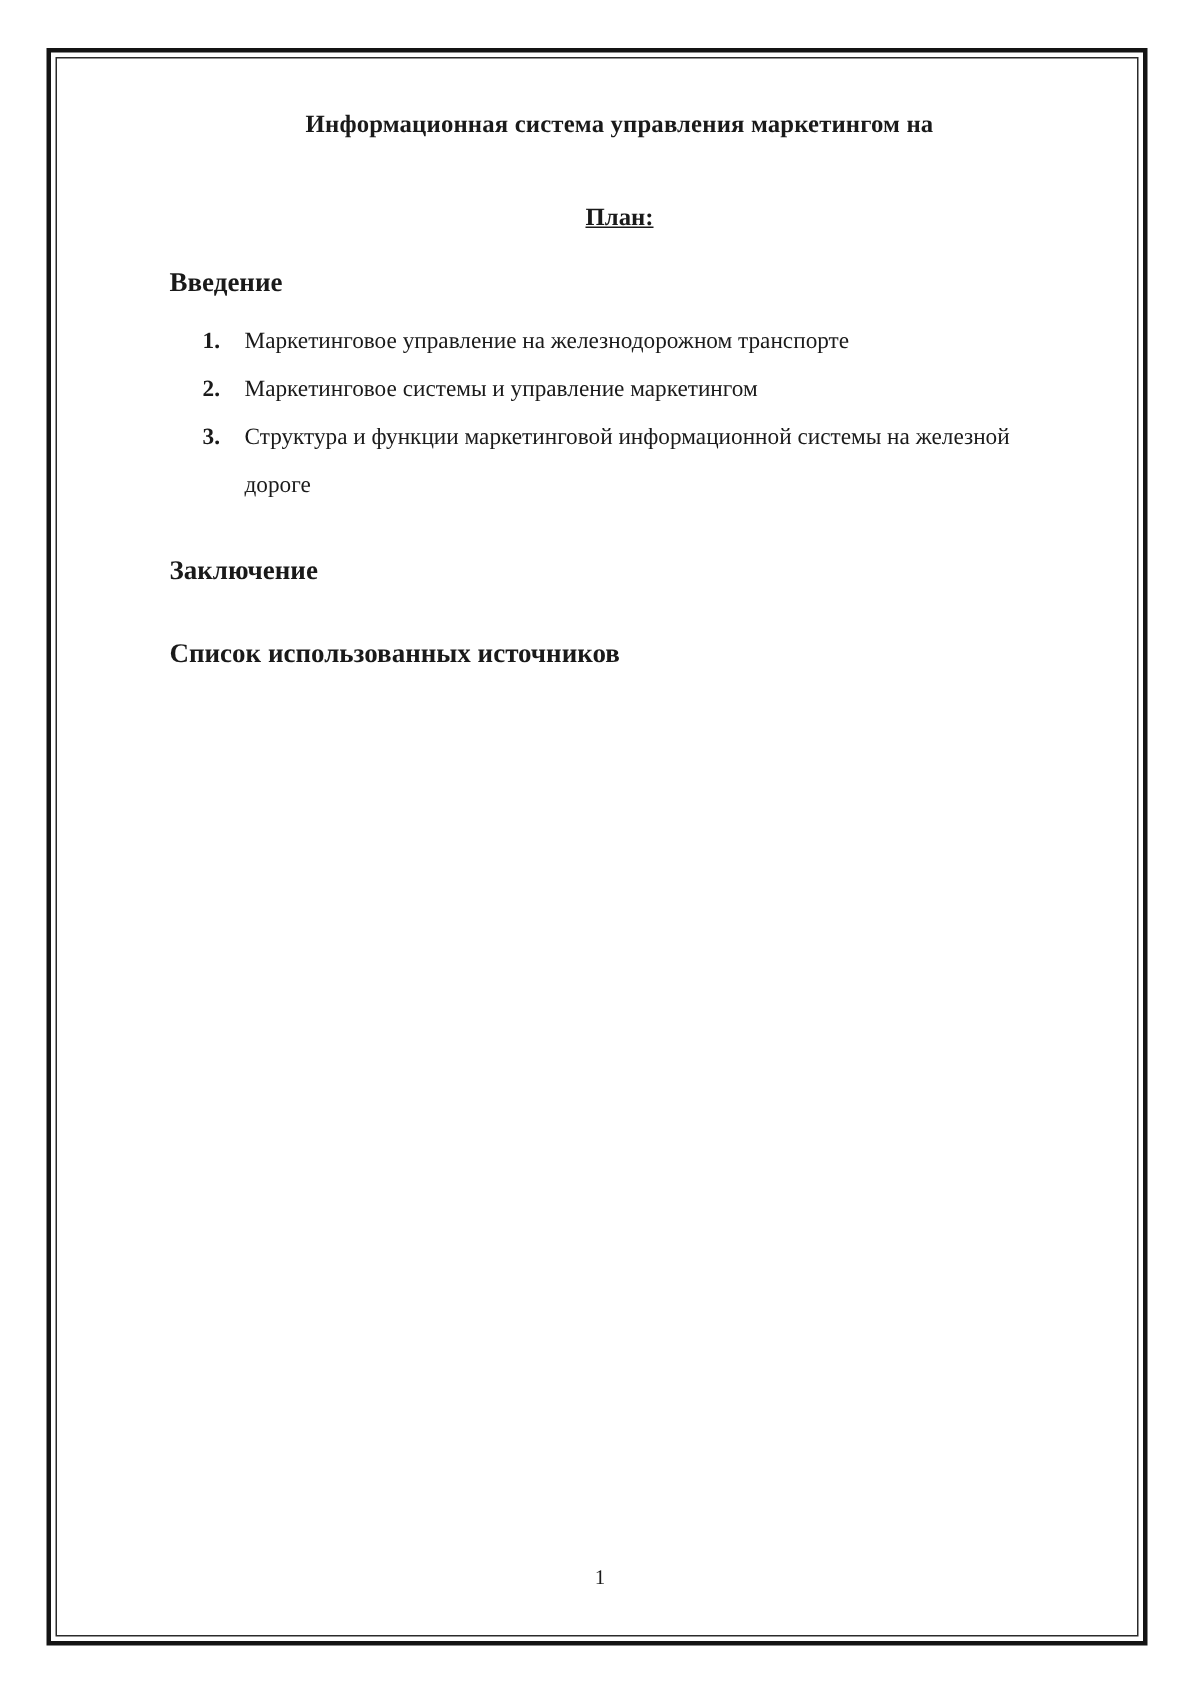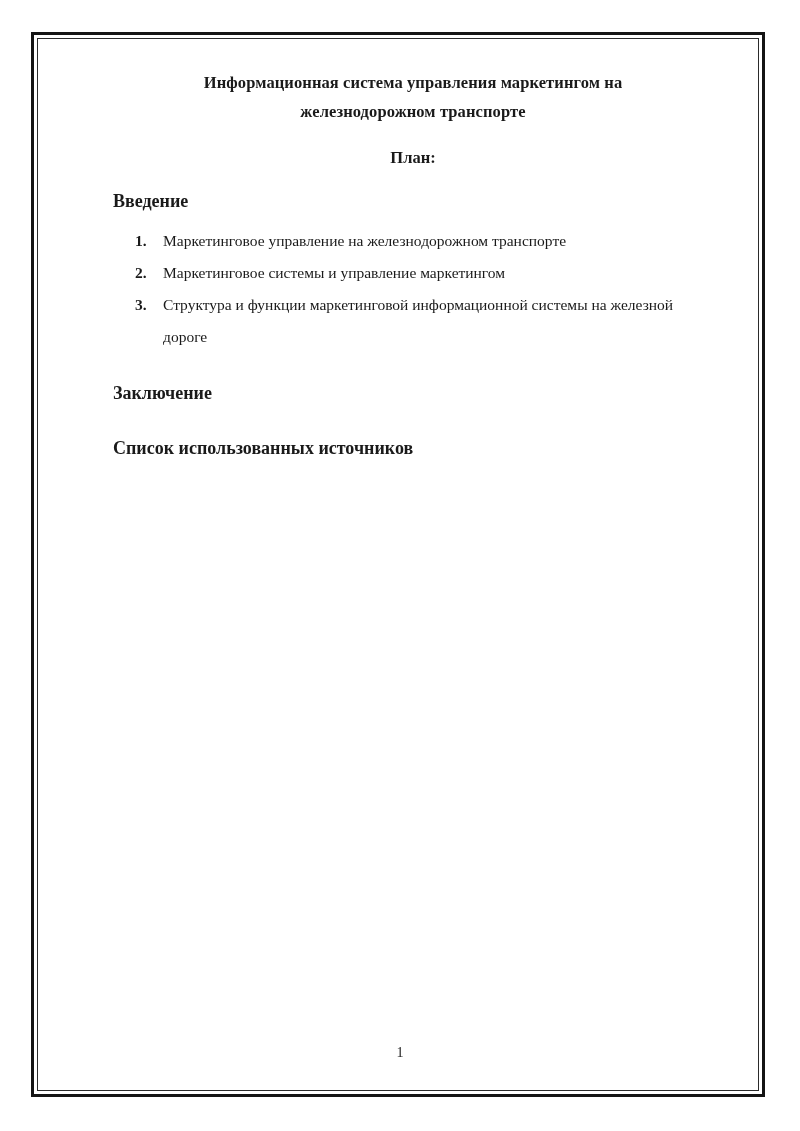--- a/index.html
+++ b/index.html
@@ -55,21 +55,22 @@
     line-height: 29px;
     margin: 0 0 0 0;
     letter-spacing: 0.1px;
   }
 
   .plan-heading {
     text-align: center;
     font-weight: bold;
     font-size: 16.5px;
     line-height: 29px;
-    margin: 17px 0 0 0;
+    margin: 33px 0 0 0;
+    text-decoration: underline;
   }
 
   .section-heading {
     font-weight: bold;
     font-size: 18px;
     line-height: 29px;
     margin: 15px 0 0 0;
     text-align: left;
   }
 
@@ -120,21 +121,20 @@
 
 <div class="page">
 
   <div class="page-frame-outer"></div>
   <div class="page-frame-inner"></div>
 
   <div class="content">
 
     <div class="doc-title">
       <div>Информационная система управления маркетингом на</div>
-      <div>железнодорожном транспорте</div>
     </div>
 
     <div class="plan-heading">План:</div>
 
     <div class="section-heading">Введение</div>
 
     <ol class="plan-list">
       <li class="plan-list-item">
         <span class="marker">1.</span>
         <span class="item-text">Маркетинговое управление на железнодорожном транспорте</span>

